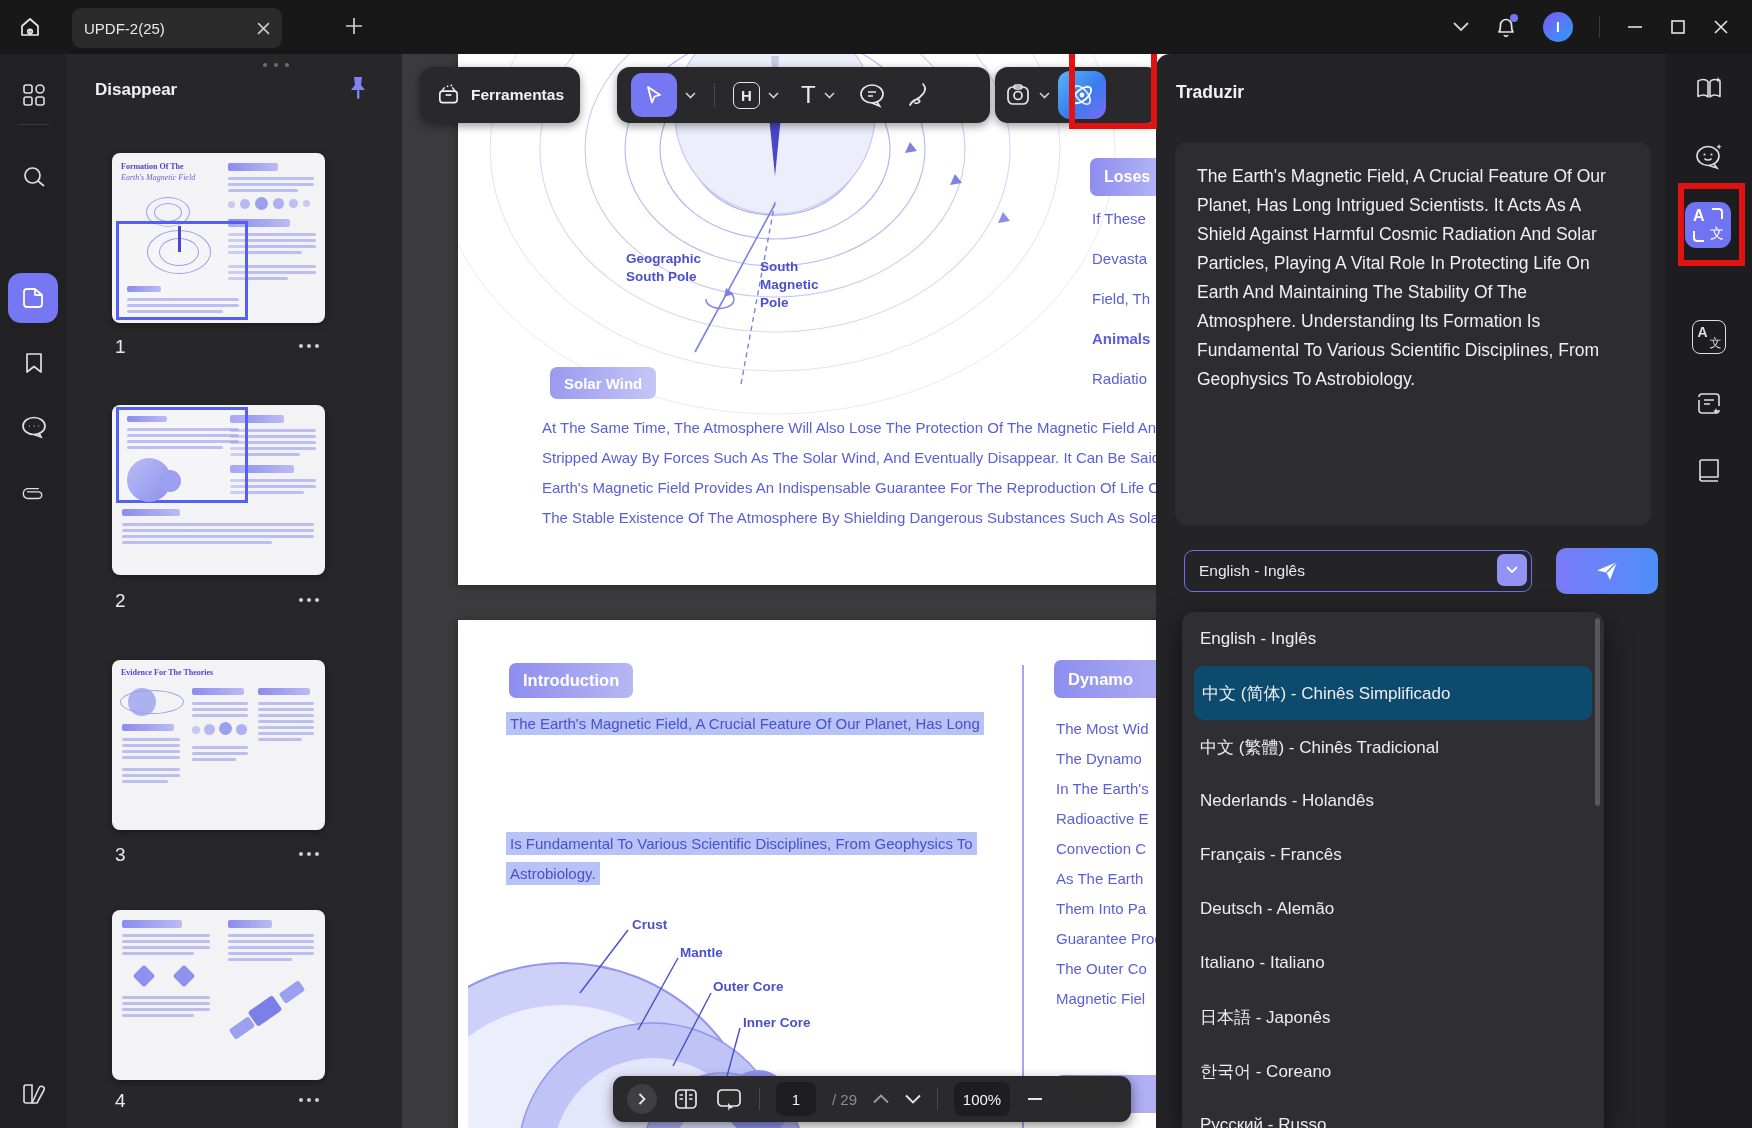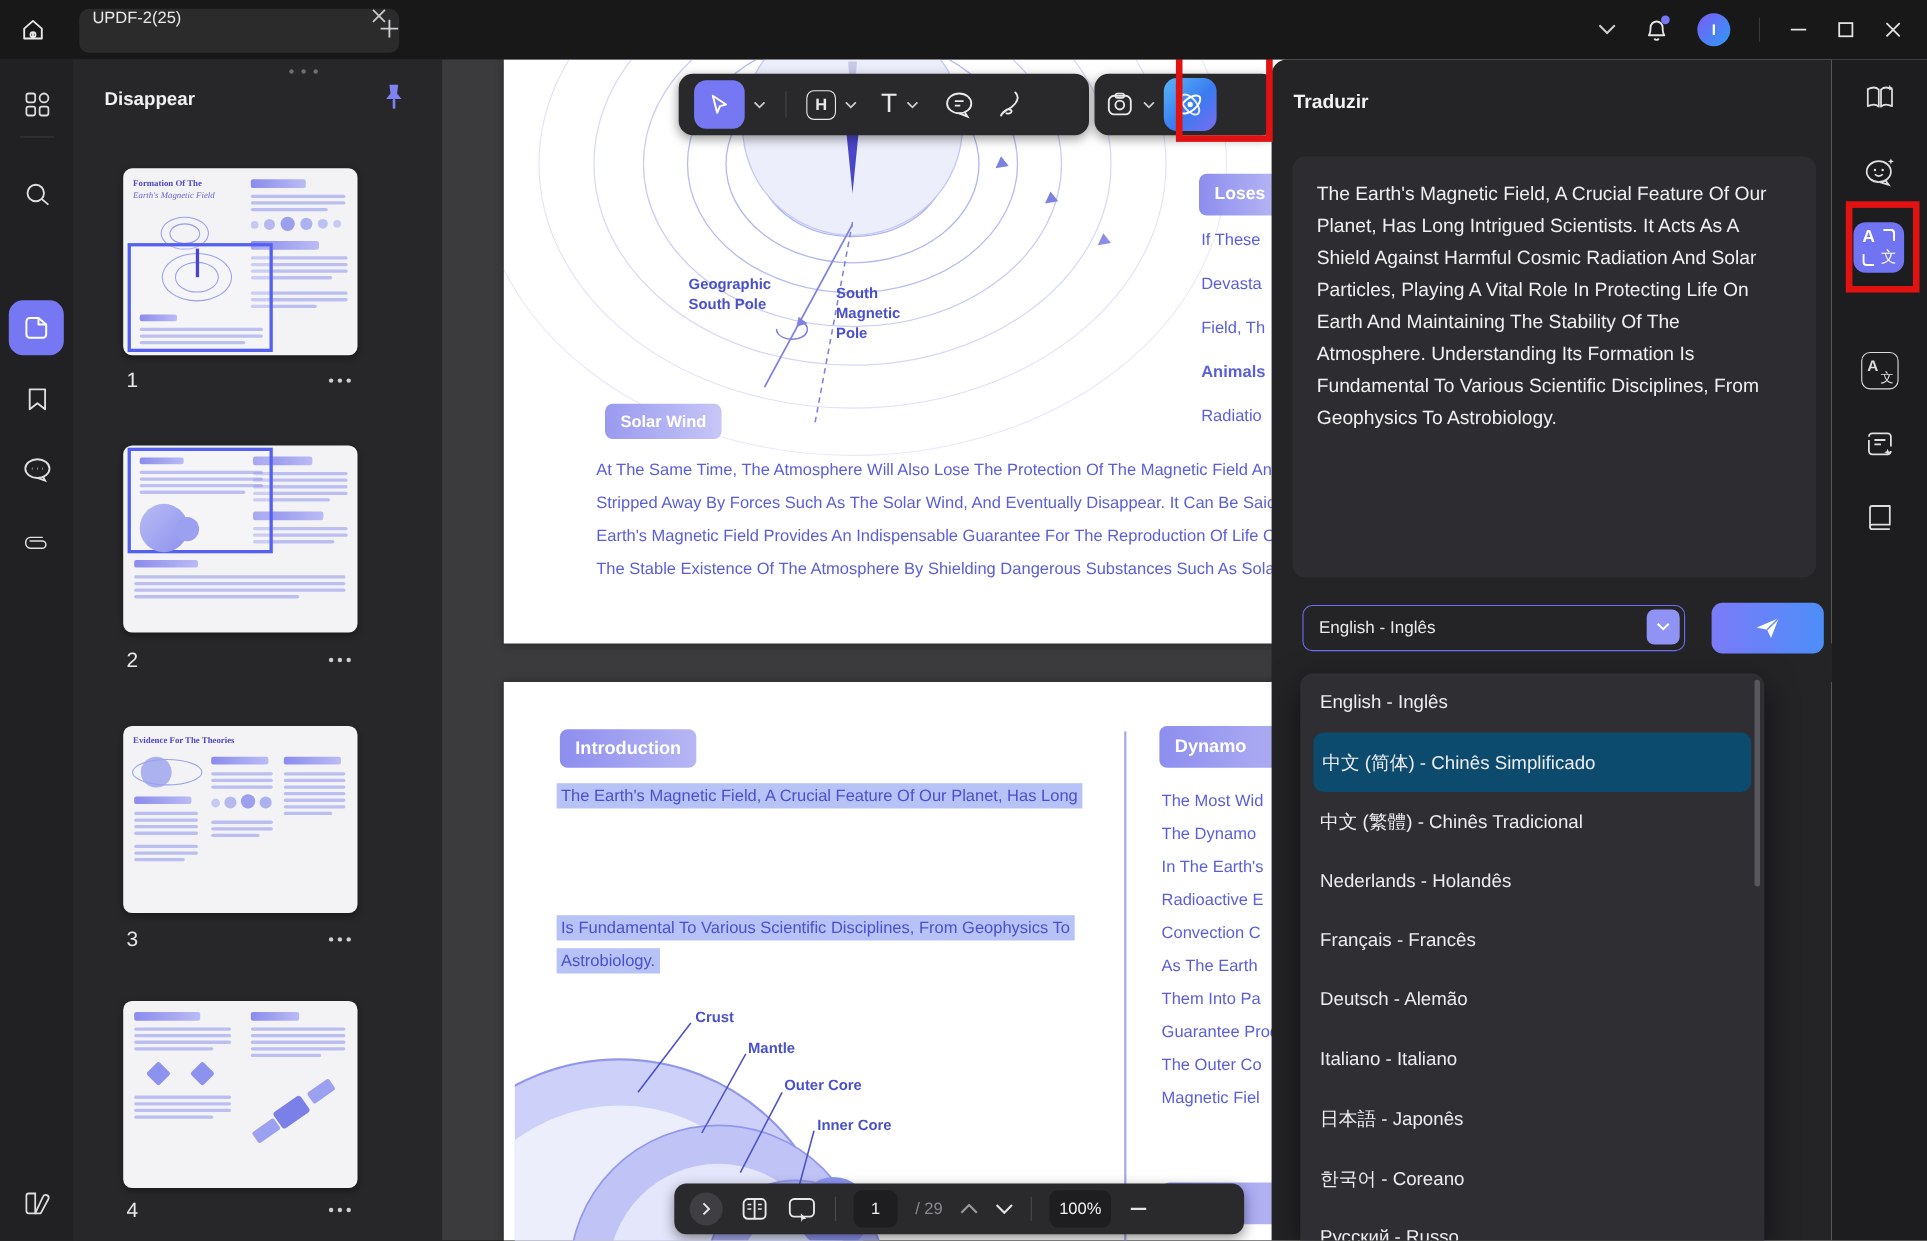--- a/index.html
+++ b/index.html
@@ -2,21 +2,21 @@
 <html><head>
 <meta charset="utf-8">
 <style>
   html,body{margin:0;padding:0;background:#111;}
   *{box-sizing:border-box;font-family:"Liberation Sans","DejaVu Sans",sans-serif;}
   .app{position:relative;width:1752px;height:1128px;overflow:hidden;background:#3b3b3d;}
   svg{display:block;}
   
   .topbar{position:absolute;left:0;top:0;width:1752px;height:54px;background:#181818;display:flex;align-items:center;z-index:60;}
   .home-btn{width:40px;height:40px;margin-left:10px;display:flex;align-items:center;justify-content:center;border-radius:8px;}
-  .tab{position:absolute;left:72px;top:8px;width:291px;height:40px;background:#2b2b2c;border-radius:9px;display:flex;padding:0 12px;}
+  .tab{position:absolute;left:72px;top:8px;width:210px;height:40px;background:#2b2b2c;border-radius:9px;display:flex;align-items:center;padding:0 12px;}
   .tab-title{color:#e8e8e8;font-size:15px;flex:1;}
   .add-tab{position:absolute;left:342px;top:14px;}
   .tb-right{position:absolute;right:0;top:0;height:54px;display:flex;align-items:center;gap:26px;padding-right:22px;}
   .avatar{width:30px;height:30px;border-radius:50%;background:linear-gradient(135deg,#7a5cf5,#2e9bf7);color:#fff;font-size:14px;font-weight:700;display:flex;align-items:center;justify-content:center;}
   .tb-sep{width:1px;height:22px;background:#3a3a3c;}
   
   .left-rail{position:absolute;left:0;top:54px;width:67px;bottom:0;background:#212123;z-index:15;}
   .lr-ic{position:absolute;left:0;width:67px;display:flex;justify-content:center;}
   .lr-active{position:absolute;left:8px;width:50px;height:50px;border-radius:13px;background:#7578f2;display:flex;align-items:center;justify-content:center;}
   .lr-div{position:absolute;left:18px;width:31px;height:1px;background:#3a3a3d;}
@@ -412,20 +412,30 @@
       </div>
     </div>
     <div class="thumb-num" style="top:1036px;">4</div>
     <div class="more" style="top:1036px;">
         <i></i>
         <i></i>
         <i></i>
       </div>
   </div>
 
+  <div class="pill" style="left:420px;width:160px;padding:0 16px;">
+    <svg width="26" height="26" viewBox="0 0 26 26">
+        <rect x="4" y="9" width="18" height="12" rx="3" fill="none" stroke="#f0f0f2" stroke-width="1.7"></rect>
+        <path d="M10 13 h6" stroke="#f0f0f2" stroke-width="1.7"></path>
+        <path d="M6 9 L9 5 M20 9 L17 5" stroke="#f0f0f2" stroke-width="1.5"></path>
+        <circle cx="12" cy="4" r="1" fill="#f0f0f2"></circle>
+        <circle cx="16" cy="3" r="1" fill="#f0f0f2"></circle>
+      </svg>
+    <span class="ferr-label">Ferramentas</span>
+  </div>
 
   <div class="pill" style="left:617px;width:373px;padding:0 8px;gap:8px;">
     <div class="sel-tool">
       <svg width="22" height="22" viewBox="0 0 22 22">
           <path d="M5 3 L17 11 L11.5 12.5 L9 18.5 Z" fill="none" stroke="#fff" stroke-width="1.8" stroke-linejoin="round"></path>
         </svg>
     </div>
     <svg width="11" height="7" viewBox="0 0 11 7">
         <path d="M1 1 L5.5 5.5 L10 1" fill="none" stroke="#cfcfd3" stroke-width="1.6"></path>
       </svg>

